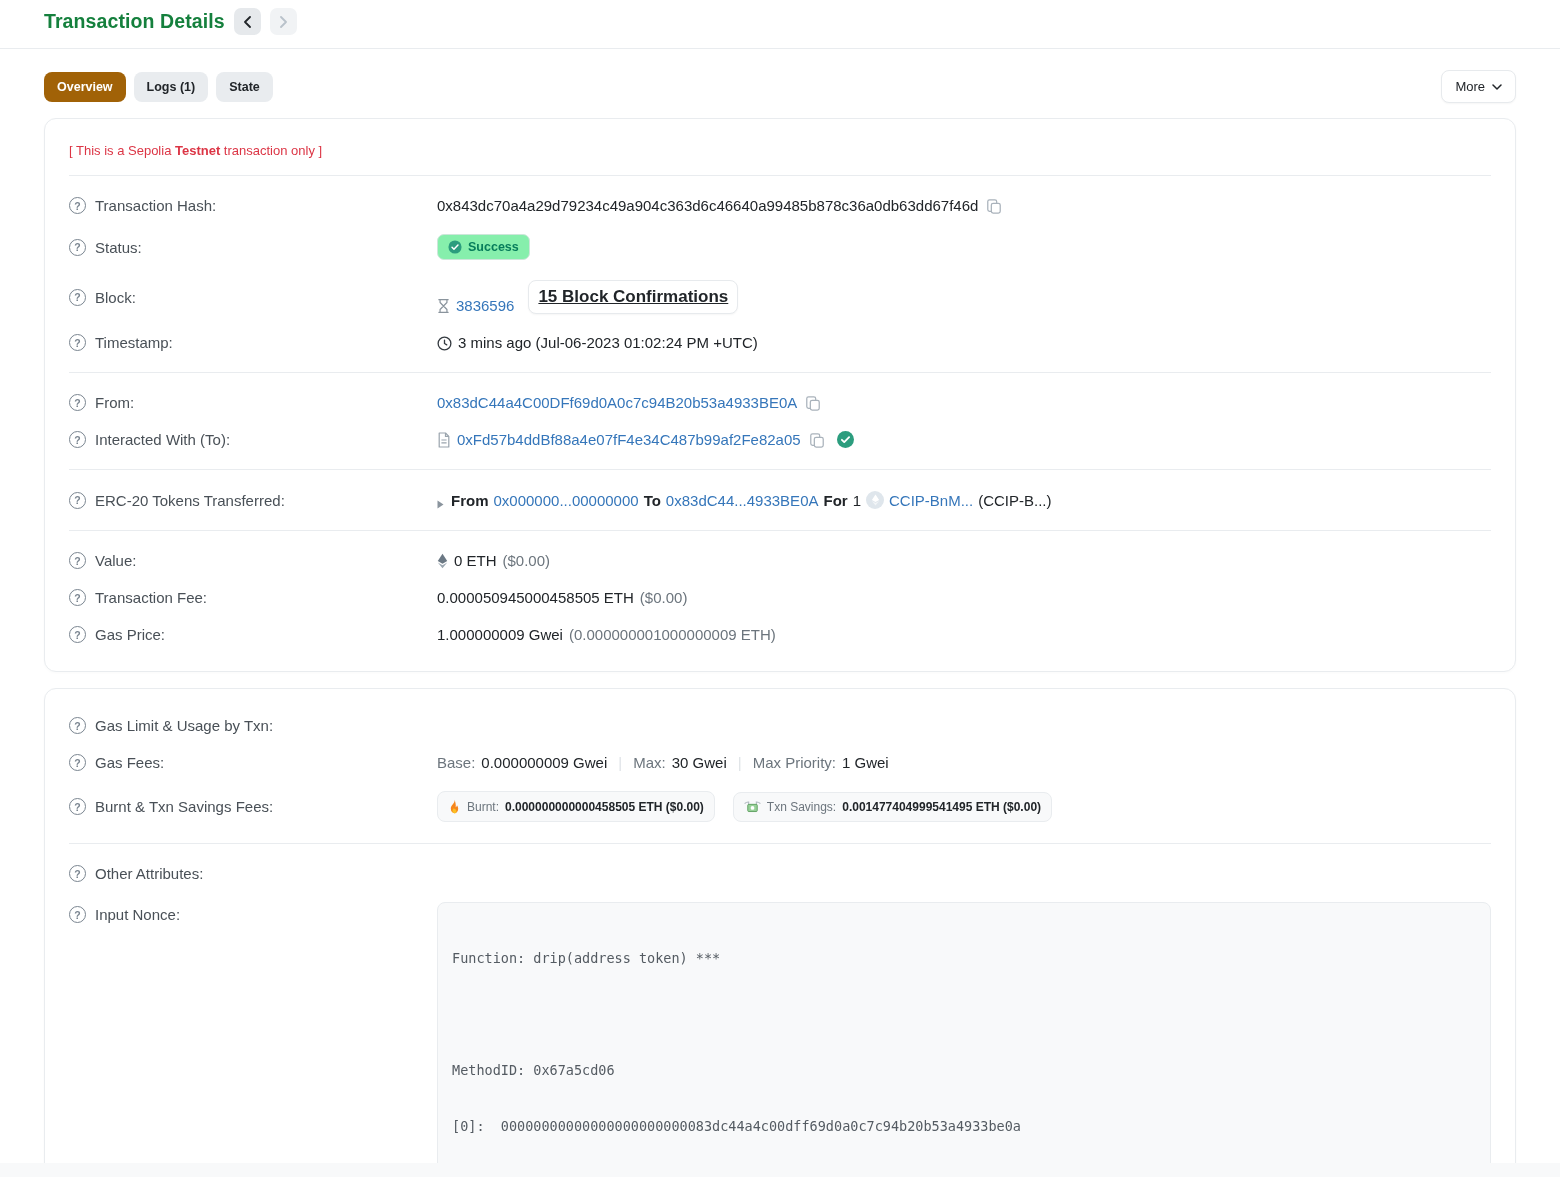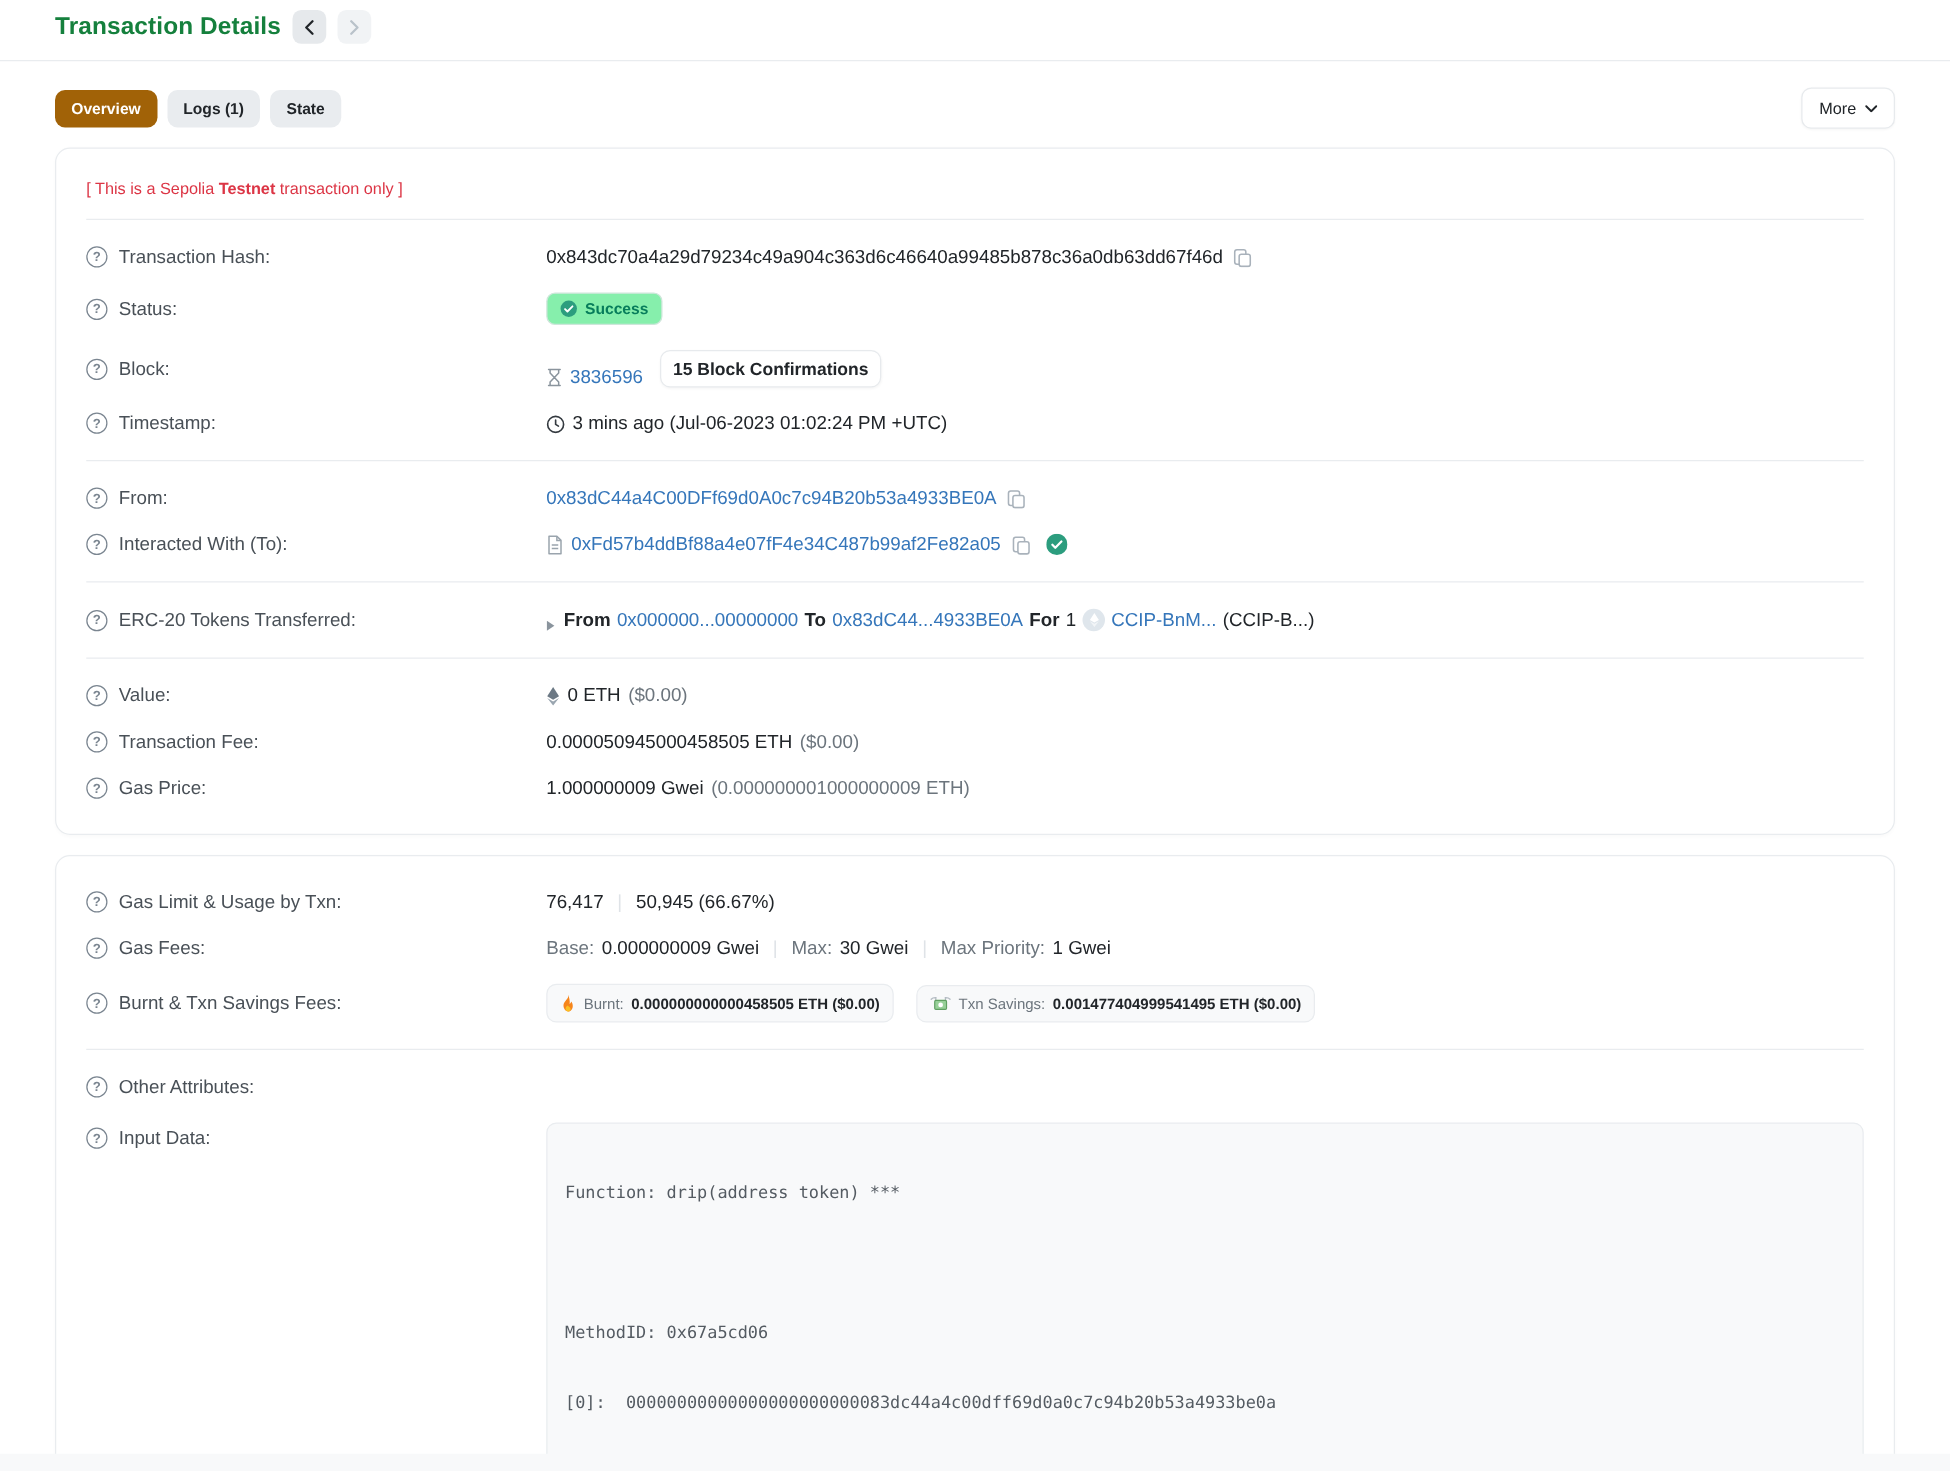--- a/index.html
+++ b/index.html
@@ -43,21 +43,21 @@
   .qicon { width:17px; height:17px; flex:none; border:1.3px solid #7a8590; border-radius:50%; display:inline-flex; align-items:center; justify-content:center; font-size:10.5px; font-weight:700; color:#7a8590; cursor:pointer; }
 
   .link { color:#3576ba; text-decoration:none; cursor:pointer; }
   .muted { color:#6c757d; }
   .sep { color:#dfe3e7; padding:0 5px; }
   .bold { font-weight:700; }
 
   .icon-btn { background:none; border:none; padding:0 2px; display:inline-flex; align-items:center; cursor:pointer; color:#a9b2bb; }
 
   .badge-success { display:inline-flex; align-items:center; gap:6px; background:#86efac; border:1px solid #cde6da; border-radius:7px; padding:5px 10px; font-size:12.5px; font-weight:700; color:#077d5b; }
-  .badge-confirm { display:inline-flex; align-items:center; margin-left:8px; background:#fff; border:1px solid #e7eaed; border-radius:8px; padding:6px 9px; font-size:14px; font-weight:700; color:#212529; box-shadow:0 1px 2px rgba(0,0,0,.04); }
+  .badge-confirm { display:inline-flex; align-items:center; margin-left:8px; background:#fff; border:1px solid #e7eaed; border-radius:8px; padding:6px 9px; font-size:17px; font-weight:700; color:#212529; box-shadow:0 1px 2px rgba(0,0,0,.04);text-decoration:underline; }
 
   .token-circle { width:18px; height:18px; border-radius:50%; background:#dfe6ec; display:inline-flex; align-items:center; justify-content:center; flex:none; }
 
   .pill-gray { display:inline-flex; align-items:center; gap:6px; background:#f8f9fa; border:1px solid #e9ecef; border-radius:8px; padding:7px 10px; font-size:12px; }
   .pill-gray .tag { color:#6c757d; font-weight:400; }
   .pill-gray .v { font-weight:700; color:#212529; }
   .pill-gray + .pill-gray { margin-left:12px; }
 
   .pill-outline { display:inline-flex; align-items:center; gap:5px; background:#fff; border:1px solid #e7eaed; border-radius:8px; padding:7px 11px; font-size:12.5px; box-shadow:0 1px 2px rgba(0,0,0,.03); }
   .pill-outline .tag { color:#6c757d; font-weight:600; }
@@ -312,25 +312,20 @@
 
   </div>
 
   <div class="card">
 
     <div class="row">
       <div class="lbl">
         <span class="qicon">?</span>
         <span>Gas Limit &amp; Usage by Txn:</span>
       </div>
-      <div class="val">
-        <span>76,417</span>
-        <span class="sep">|</span>
-        <span>50,945 (66.67%)</span>
-      </div>
     </div>
 
     <div class="row">
       <div class="lbl">
         <span class="qicon">?</span>
         <span>Gas Fees:</span>
       </div>
       <div class="val">
         <span class="muted">Base:</span>
         <span>0.000000009 Gwei</span>
@@ -379,21 +374,21 @@
     <div class="row">
       <div class="lbl">
         <span class="qicon">?</span>
         <span>Other Attributes:</span>
       </div>
     </div>
 
     <div class="row top">
       <div class="lbl" style="padding-top:4px;">
         <span class="qicon">?</span>
-        <span>Input Data:</span>
+        <span>Input Nonce:</span>
       </div>
       <div class="val block">
         <div class="input-wrap">
           <div class="input-box">
             <div class="line">Function: drip(address token) ***</div>
             <div class="gap"></div>
             <div class="line">MethodID: 0x67a5cd06</div>
             <div class="line">[0]:  00000000000000000000000083dc44a4c00dff69d0a0c7c94b20b53a4933be0a</div>
             
           </div>

